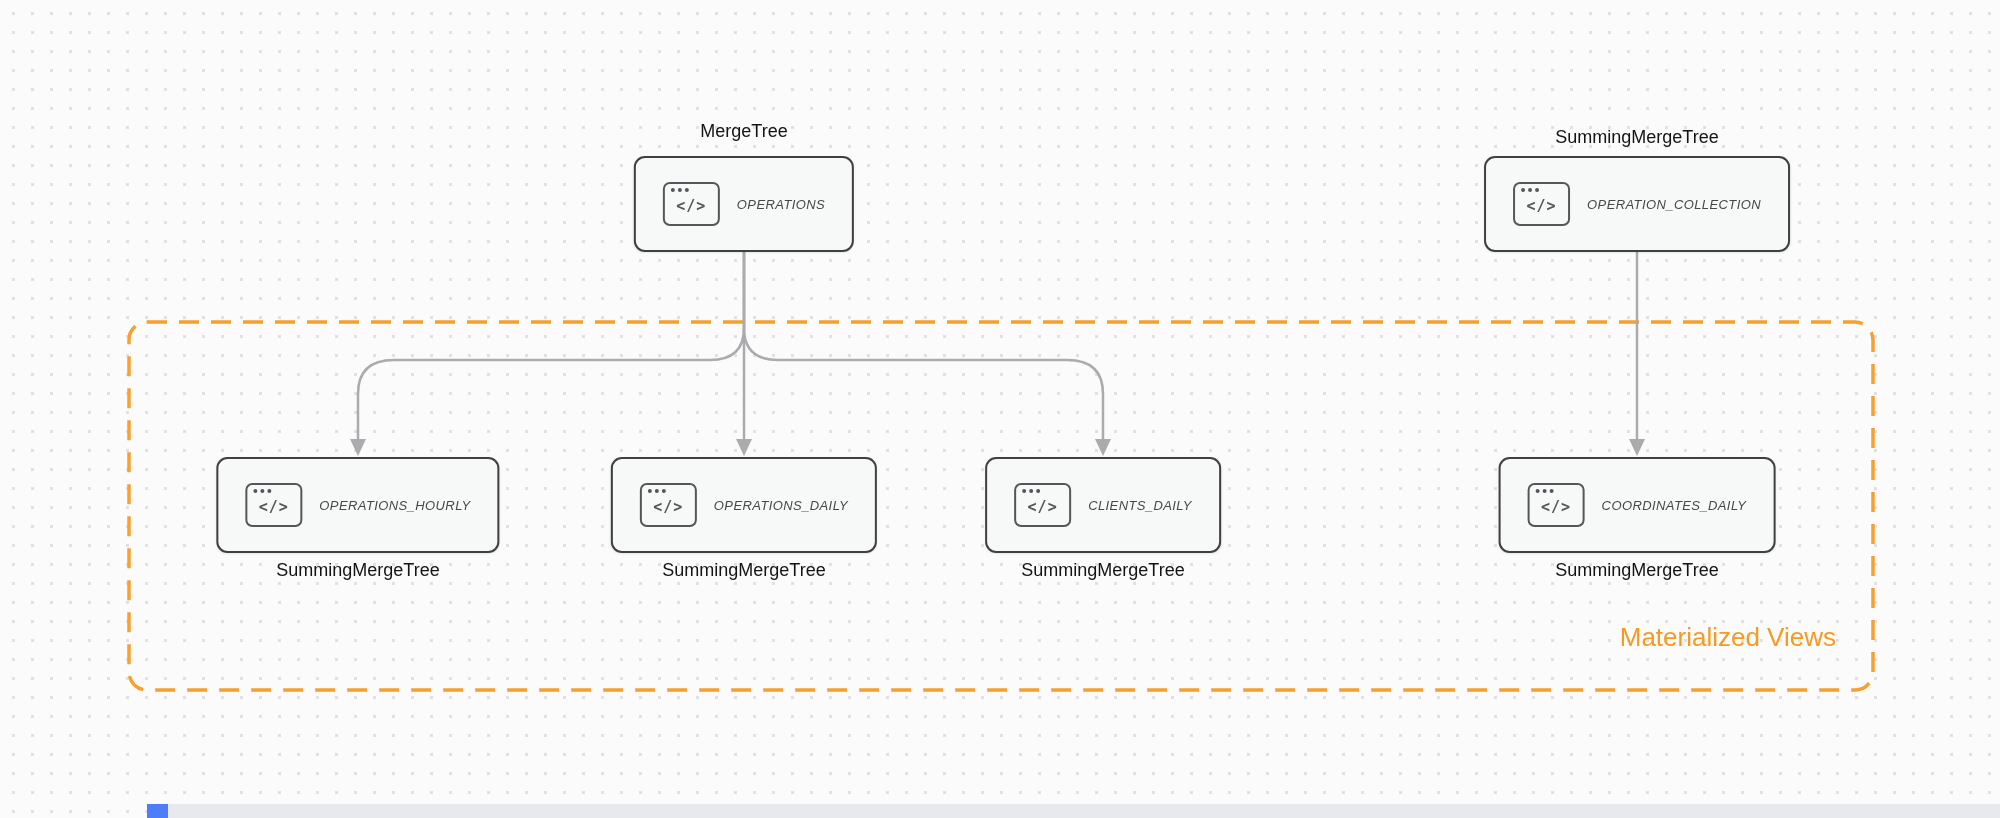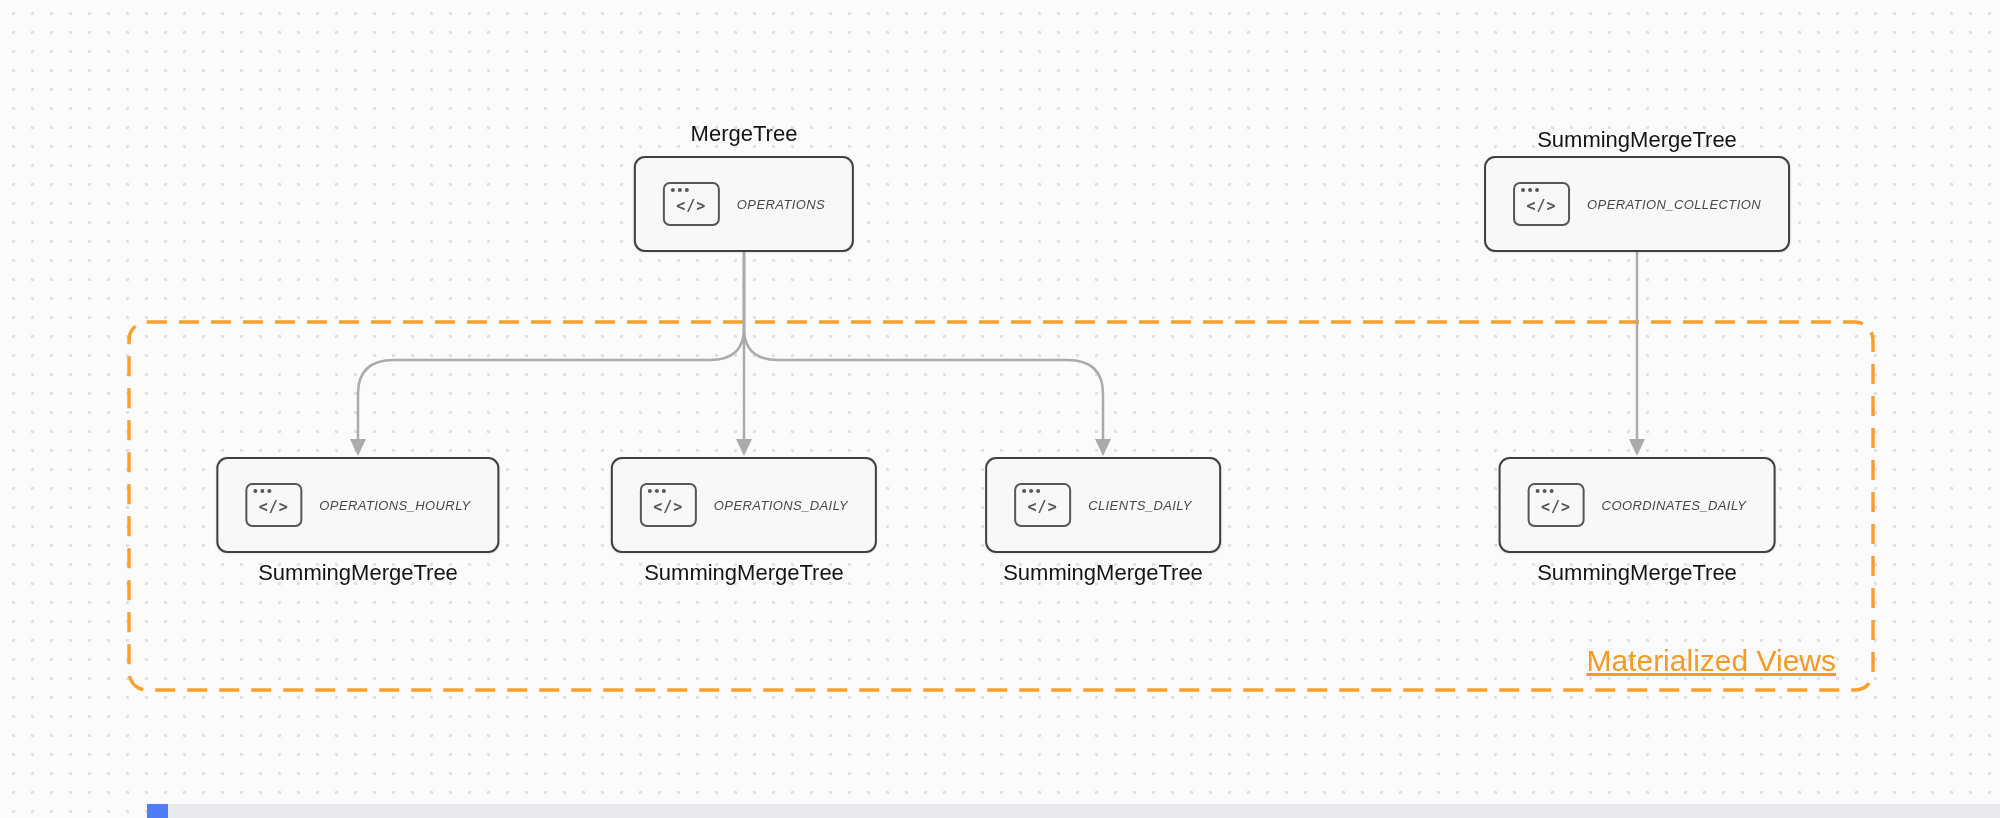--- a/index.html
+++ b/index.html
@@ -76,35 +76,34 @@
     font-size: 15px;
     font-weight: bold;
     letter-spacing: 1px;
     color: #55565a;
   }
 
   
   .engine-label {
     position: absolute;
     transform: translateX(-50%);
-    font-size: 22px;
+    font-size: 18px;
     color: #141416;
     white-space: nowrap;
   }
 
   
   .group-label {
     position: absolute;
     right: 164px;
-    top: 644px;
-    font-size: 30px;
+    top: 622px;
+    font-size: 26px;
     font-weight: 500;
     color: #F59A23;
     white-space: nowrap;
-    text-decoration: underline;
   }
 
   
   .hscrollbar {
     position: absolute;
     left: 147px; right: 0; bottom: 0;
     height: 14px;
     background: #e8e9ec;
   }
   .hscrollbar .thumb {

